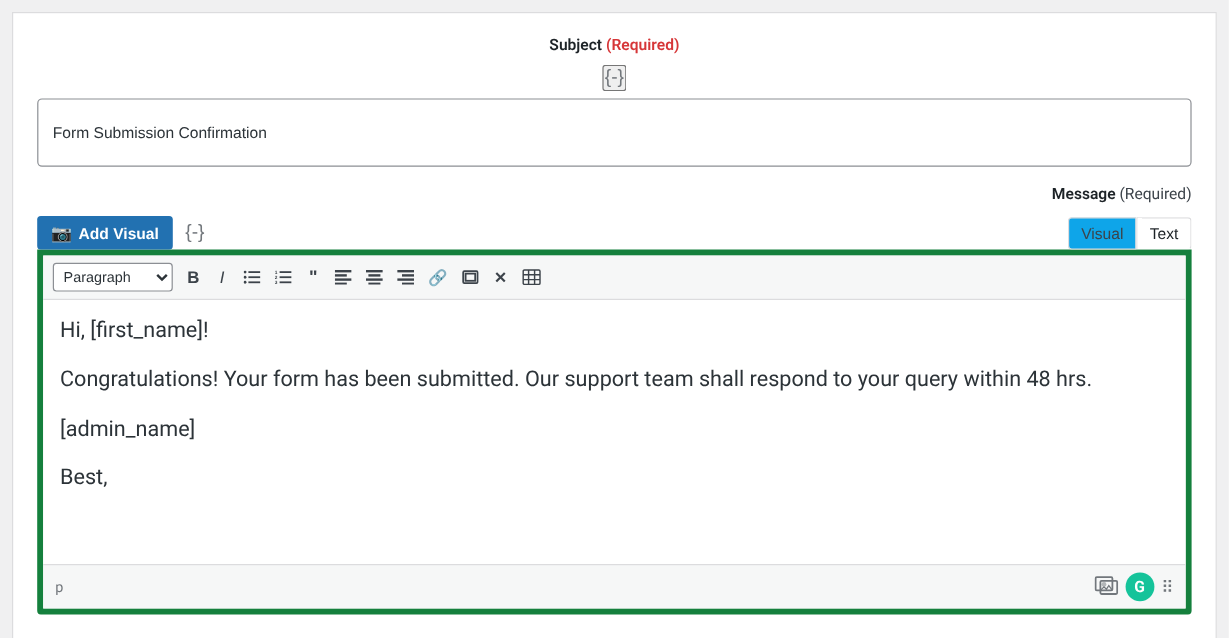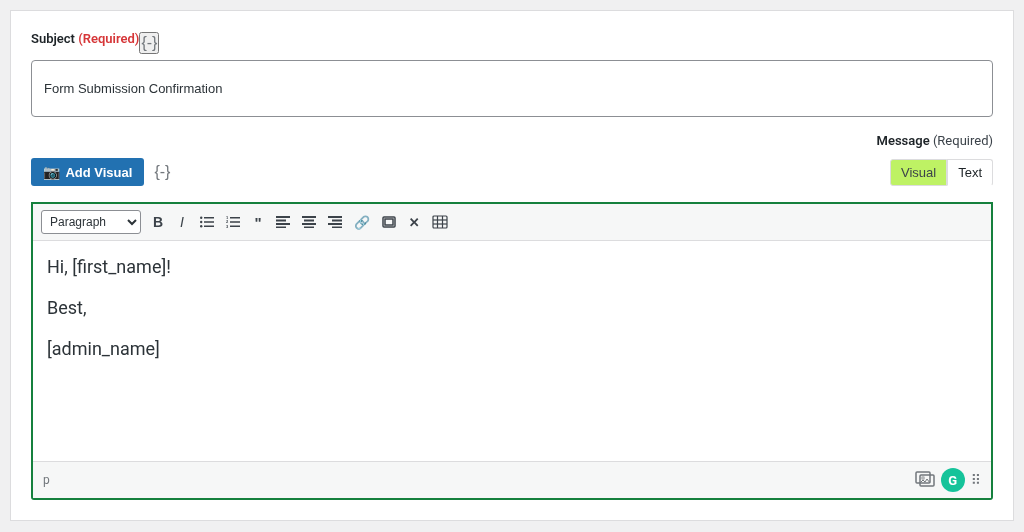--- a/index.html
+++ b/index.html
@@ -30,20 +30,21 @@
     }
     .dynamic-tags-icon {
       color: #72777c;
       font-size: 16px;
       cursor: pointer;
     }
     .subject-row {
       display: flex;
       align-items: center;
       margin-bottom: 6px;
+      flex-direction: column;
     }
     .subject-input {
       width: 100%;
       border: 1px solid #8c8f94;
       border-radius: 4px;
       padding: 20px 12px;
       font-size: 13px;
       color: #2c3338;
       outline: none;
       margin-bottom: 16px;
@@ -92,41 +93,41 @@
       background: none;
     }
     .visual-text-tabs {
       display: flex;
       align-items: center;
       gap: 0;
     }
     .tab-btn {
       padding: 5px 10px;
       border: 1px solid #dcdcde;
-      background: #bef264;
+      background: #0ea5e9;
       color: #3c434a;
       font-size: 13px;
       cursor: pointer;
       text-decoration: none;
     }
     .tab-btn.active {
       background: #fff;
       color: #1d2327;
       border-bottom-color: #fff;
     }
     .tab-btn:first-child {
       border-radius: 3px 0 0 3px;
     }
     .tab-btn:last-child {
       border-radius: 0 3px 3px 0;
     }
     .editor-wrapper {
-      border: 2px solid #15803d;
+      border: 5px solid #15803d;
       border-radius: 0 0 3px 3px;
-      margin-top: 16px;
+      margin-top: 0;
     }
     .format-toolbar {
       display: flex;
       align-items: center;
       flex-wrap: wrap;
       gap: 2px;
       padding: 6px 8px;
       background: #f6f7f7;
       border-bottom: 1px solid #dcdcde;
     }
@@ -308,22 +309,23 @@
             <line x1="1" y1="5" x2="15" y2="5"></line>
             <line x1="1" y1="9" x2="15" y2="9"></line>
             <line x1="5.5" y1="1" x2="5.5" y2="13"></line>
             <line x1="10.5" y1="1" x2="10.5" y2="13"></line>
           </svg>
       </button>
     </div>
 
     <div class="editor-content" contenteditable="true" style="">
       <p>Hi, [first_name]!</p>
+      <p>Congratulations! Your form has been submitted. Our support team shall respond to your query within 48 hrs.</p>
+      <p>[admin_name]</p>
       <p>Best,</p>
-      <p>[admin_name]</p>
     </div>
 
     <div class="editor-footer">
       <span>p</span>
       <div class="footer-icons">
         <span style="font-size:18px; color:#72777c;">
           <svg width="20" height="18" viewBox="0 0 20 18" fill="#72777c">
               <rect x="1" y="3" width="14" height="11" rx="1" fill="none" stroke="#72777c" stroke-width="1.5"></rect>
               <rect x="5" y="6" width="14" height="11" rx="1" fill="none" stroke="#72777c" stroke-width="1.5"></rect>
               <circle cx="8" cy="9" r="2" fill="#72777c" opacity="0.5"></circle>

